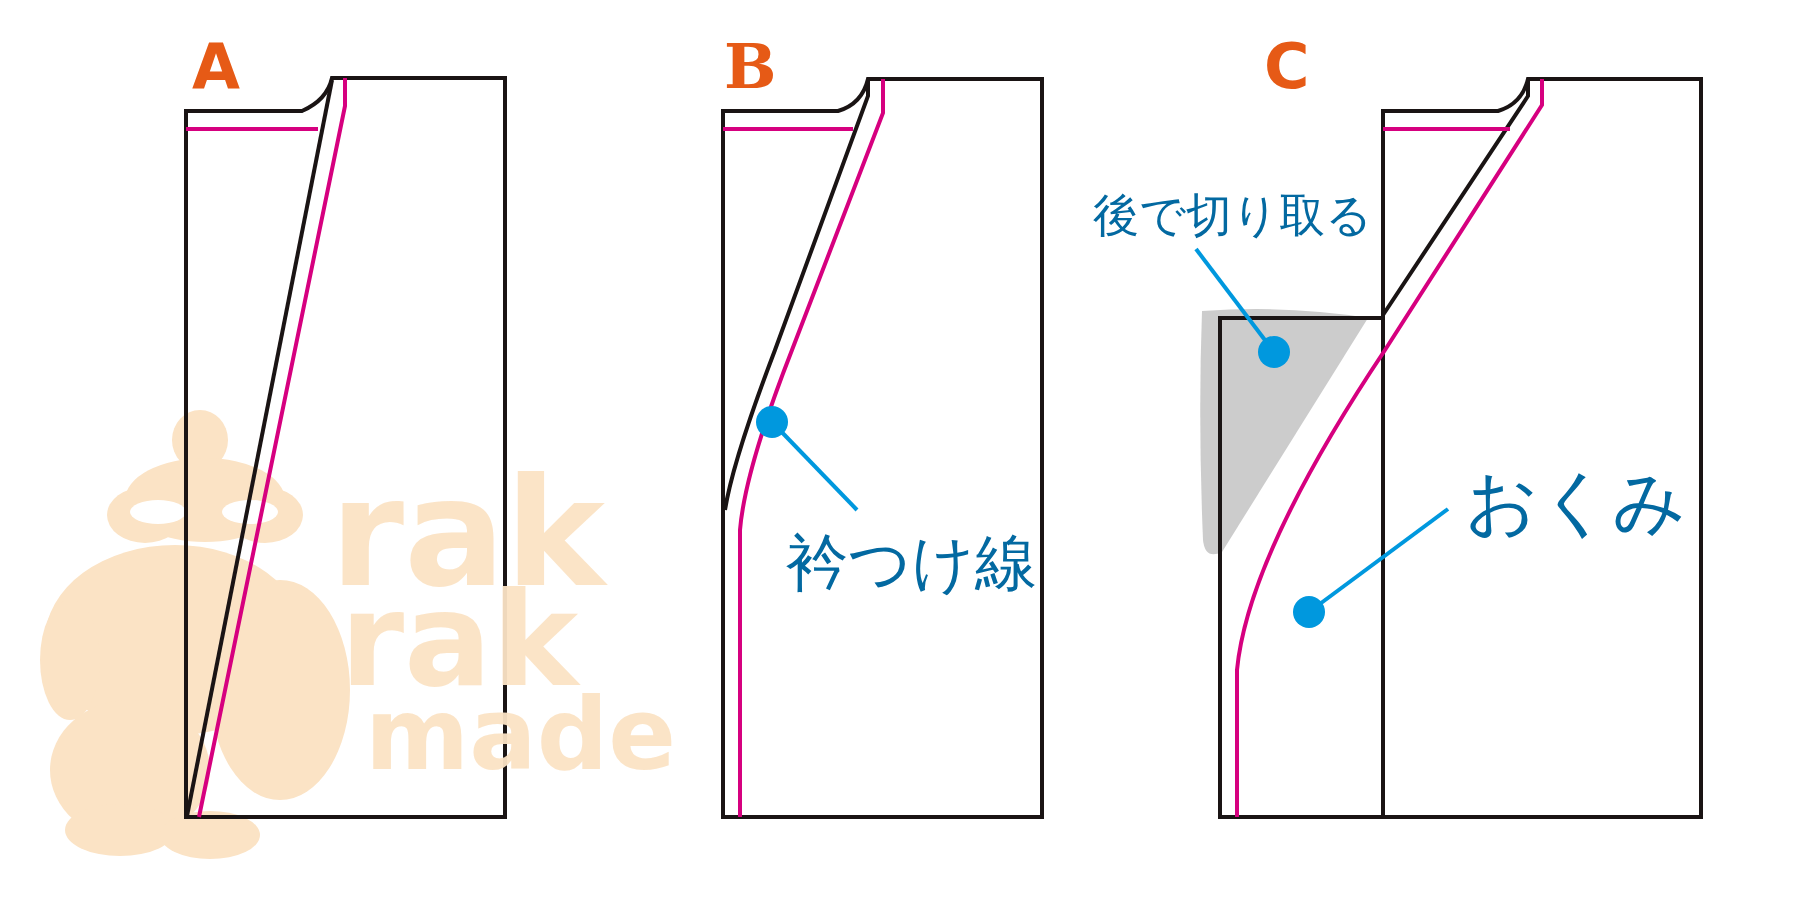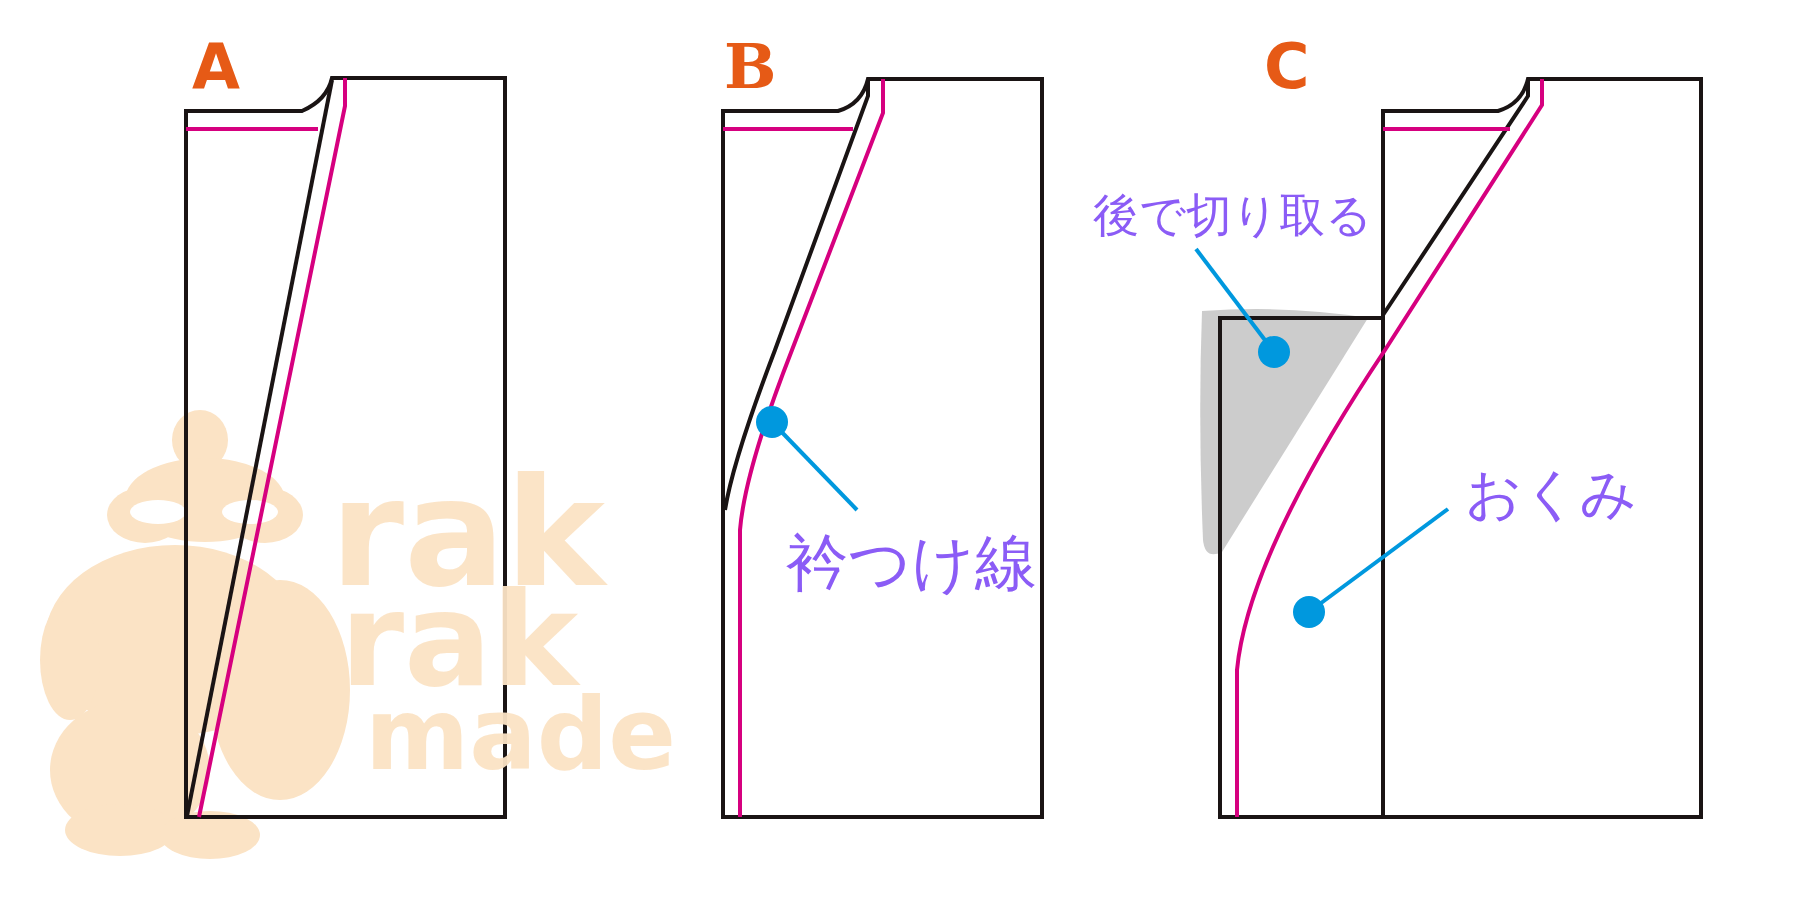--- a/index.html
+++ b/index.html
@@ -1,19 +1,19 @@
 <!DOCTYPE html>
 <html><head>
 <meta charset="utf-8">
 <style>
   html, body { margin: 0; padding: 0; background: #ffffff; }
   body { width: 1814px; height: 900px; overflow: hidden; position: relative; font-family: "DejaVu Sans", sans-serif; }
   #canvas { position: absolute; left: 0; top: 0; width: 1814px; height: 900px; }
   .lbl { position: absolute; font-family: "DejaVu Sans", sans-serif; font-weight: bold; color: #E65A16; line-height: 1; }
-  .jp { position: absolute; font-family: "DejaVu Sans", sans-serif; color: #8b5cf6; line-height: 1; white-space: nowrap; }
+  .jp { position: absolute; font-family: "DejaVu Sans", sans-serif; color: #0369a1; line-height: 1; white-space: nowrap; }
   .wm { position: absolute; font-family: "DejaVu Sans", sans-serif; font-weight: bold; color: #FBE3C5; line-height: 0.85; white-space: nowrap; }
 </style>
 </head>
 <body>
 
 <svg id="canvas" viewBox="0 0 1814 900" xmlns="http://www.w3.org/2000/svg">
 
   <g fill="#FBE3C5">
     <ellipse cx="200" cy="440" rx="28" ry="30"></ellipse>
     <ellipse cx="205" cy="500" rx="80" ry="42"></ellipse>
@@ -66,13 +66,13 @@
 <div class="wm" style="left:330px; top:470px; font-size:150px; opacity:0.95; z-index:0;">rak</div>
 <div class="wm" style="left:340px; top:585px; font-size:130px; opacity:0.95; z-index:0;">rak</div>
 <div class="wm" style="left:365px; top:692px; font-size:100px; opacity:0.95; z-index:0;">made</div>
 
 <div class="lbl" style="left:192px; top:36px; font-size:62px;">A</div>
 <div class="lbl" style="left:724px; top:36px; font-size:62px; font-family:'DejaVu Serif', serif;">B</div>
 <div class="lbl" style="left:1264px; top:36px; font-size:62px;">C</div>
 
 <div class="jp" style="left:786px; top:532px; font-size:62px;">衿つけ線</div>
 <div class="jp" style="left:1093px; top:192px; font-size:46px;">後で切り取る</div>
-<div class="jp" style="left:1465px; top:466px; font-size:56px;">おくみ</div>
+<div class="jp" style="left:1465px; top:466px; font-size:72px;">おくみ</div>
 
 </body></html>

